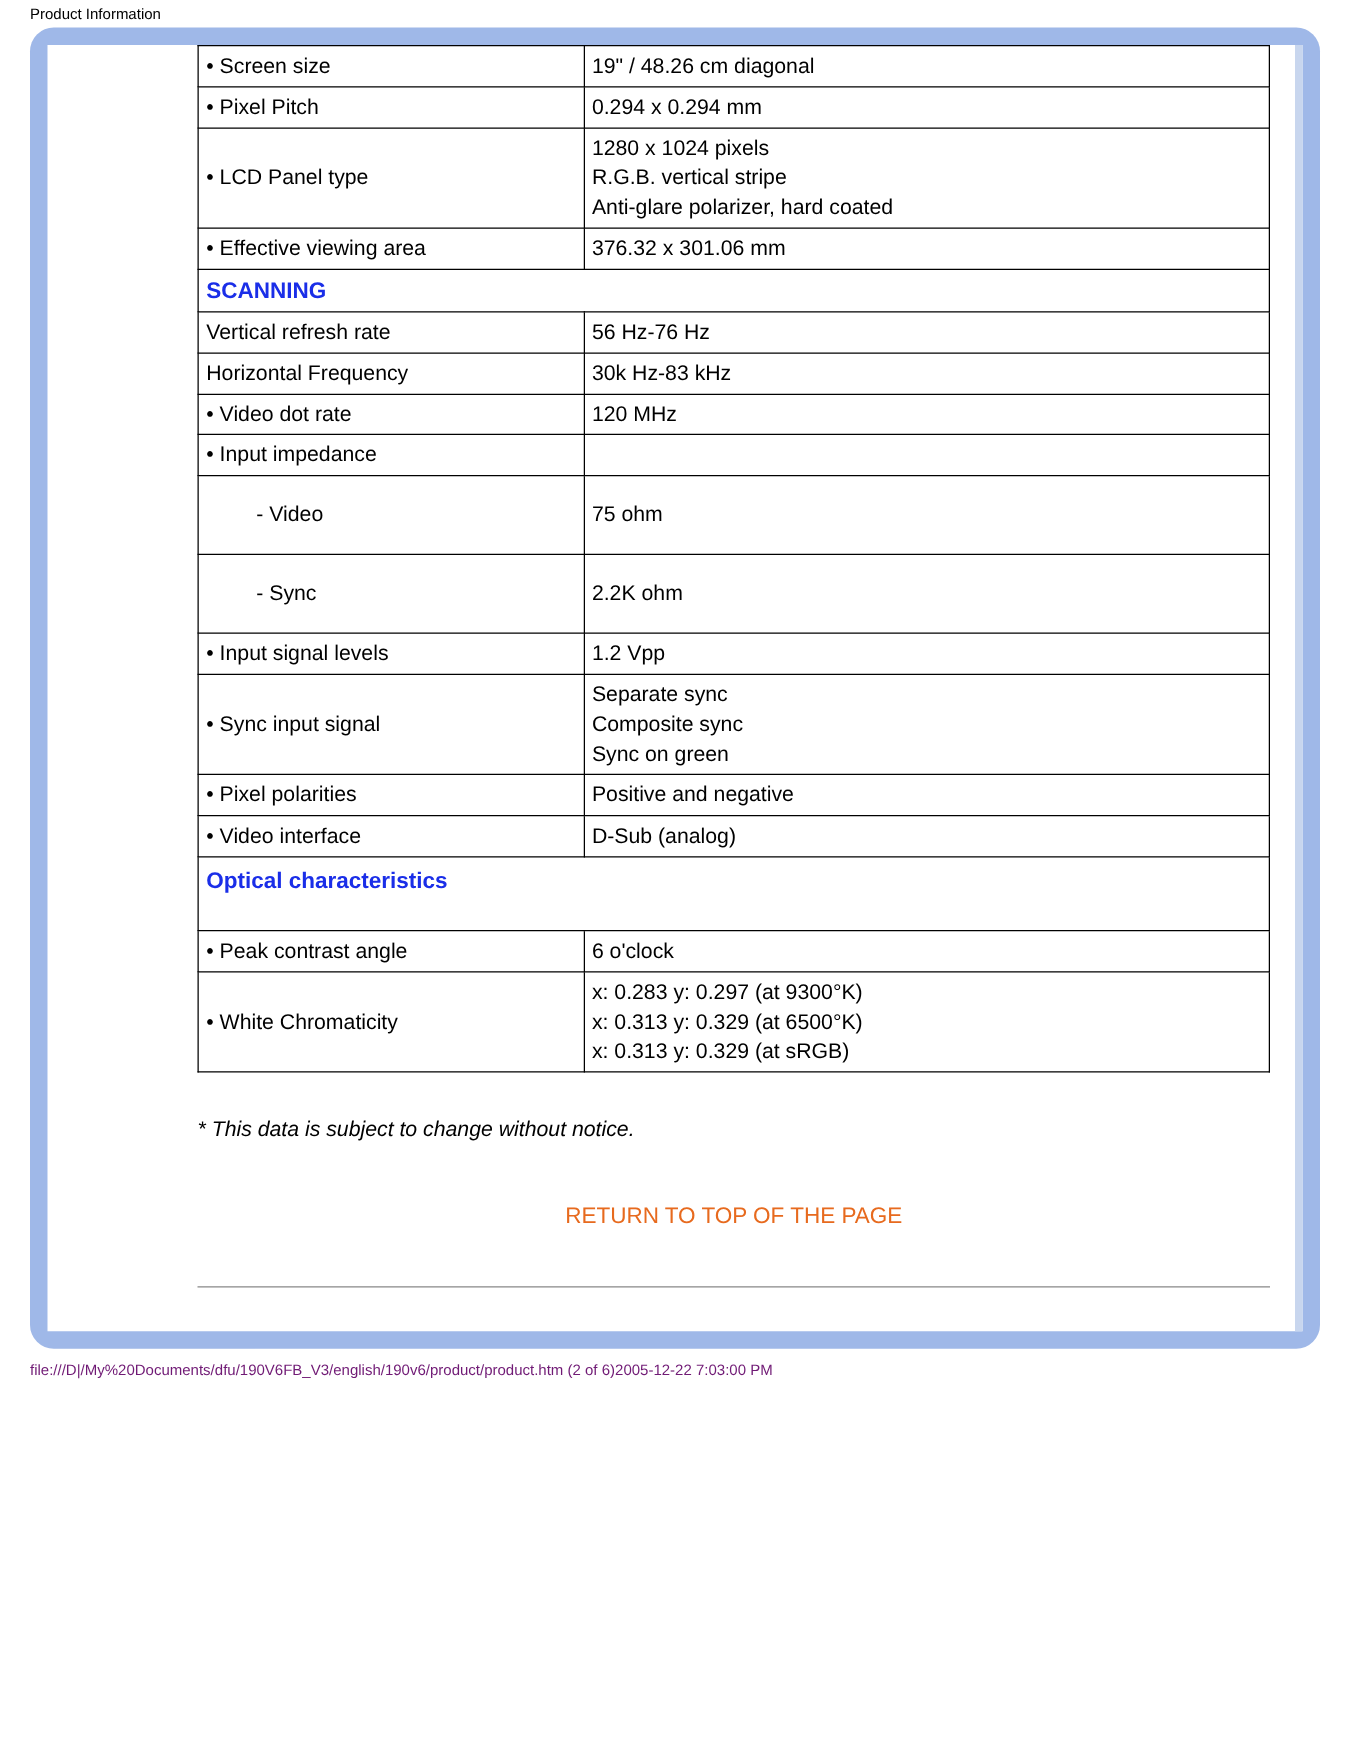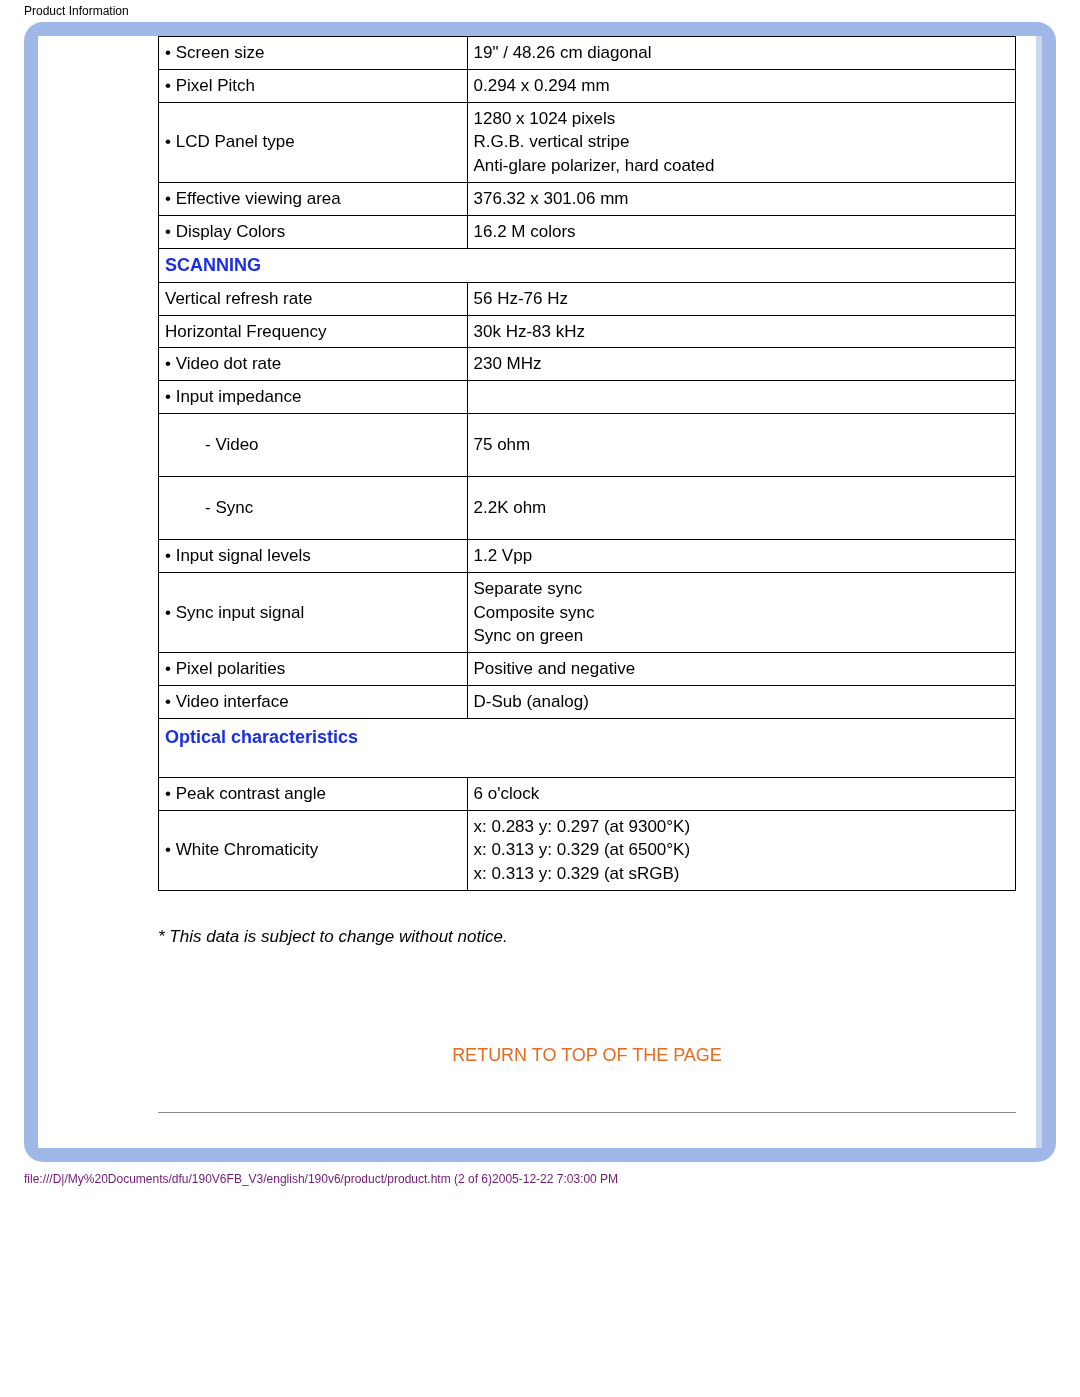--- a/index.html
+++ b/index.html
@@ -61,21 +61,21 @@
   .med {
     height: 42px;
   }
   .footnote {
     font-style: italic;
     font-size: 17px;
     margin: 36px 0 0 0;
   }
   .return-link {
     text-align: center;
-    margin-top: 98px;
+    margin-top: 48px;
     padding-bottom: 24px;
   }
   .return-link a {
     color: #e76a1e;
     font-size: 18px;
     text-decoration: none;
     cursor: pointer;
   }
   hr.rule {
     margin-top: 22px;
@@ -112,37 +112,33 @@
             </tr>
             <tr>
               <td class="left">• LCD Panel type</td>
               <td>1280 x 1024 pixels<br>R.G.B. vertical stripe<br>Anti-glare polarizer, hard coated</td>
             </tr>
             <tr>
               <td class="left">• Effective viewing area</td>
               <td>376.32 x 301.06 mm</td>
             </tr>
             <tr>
-              <td class="left">• Display Colors</td>
-              <td>16.2 M colors</td>
-            </tr>
-            <tr>
               <td colspan="2"><span class="section-hdr">SCANNING</span></td>
             </tr>
             <tr>
               <td class="left">Vertical refresh rate</td>
               <td>56 Hz-76 Hz</td>
             </tr>
             <tr>
               <td class="left">Horizontal Frequency</td>
               <td>30k Hz-83 kHz</td>
             </tr>
             <tr>
               <td class="left">• Video dot rate</td>
-              <td>230 MHz</td>
+              <td>120 MHz</td>
             </tr>
             <tr>
               <td class="left">• Input impedance</td>
               <td></td>
             </tr>
             <tr>
               <td class="left indent1 tall">- Video</td>
               <td>75 ohm</td>
             </tr>
             <tr>

